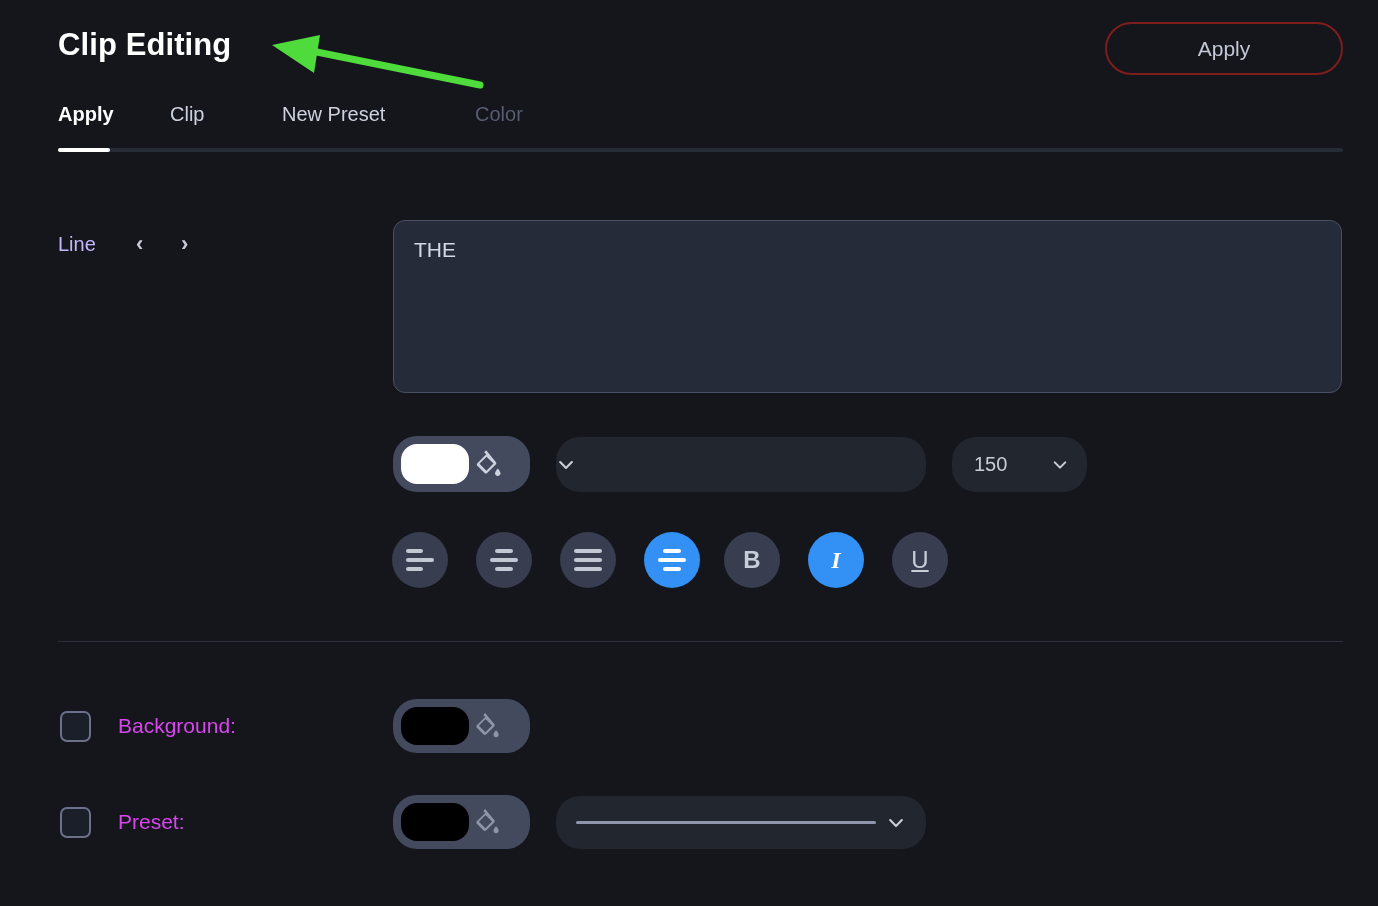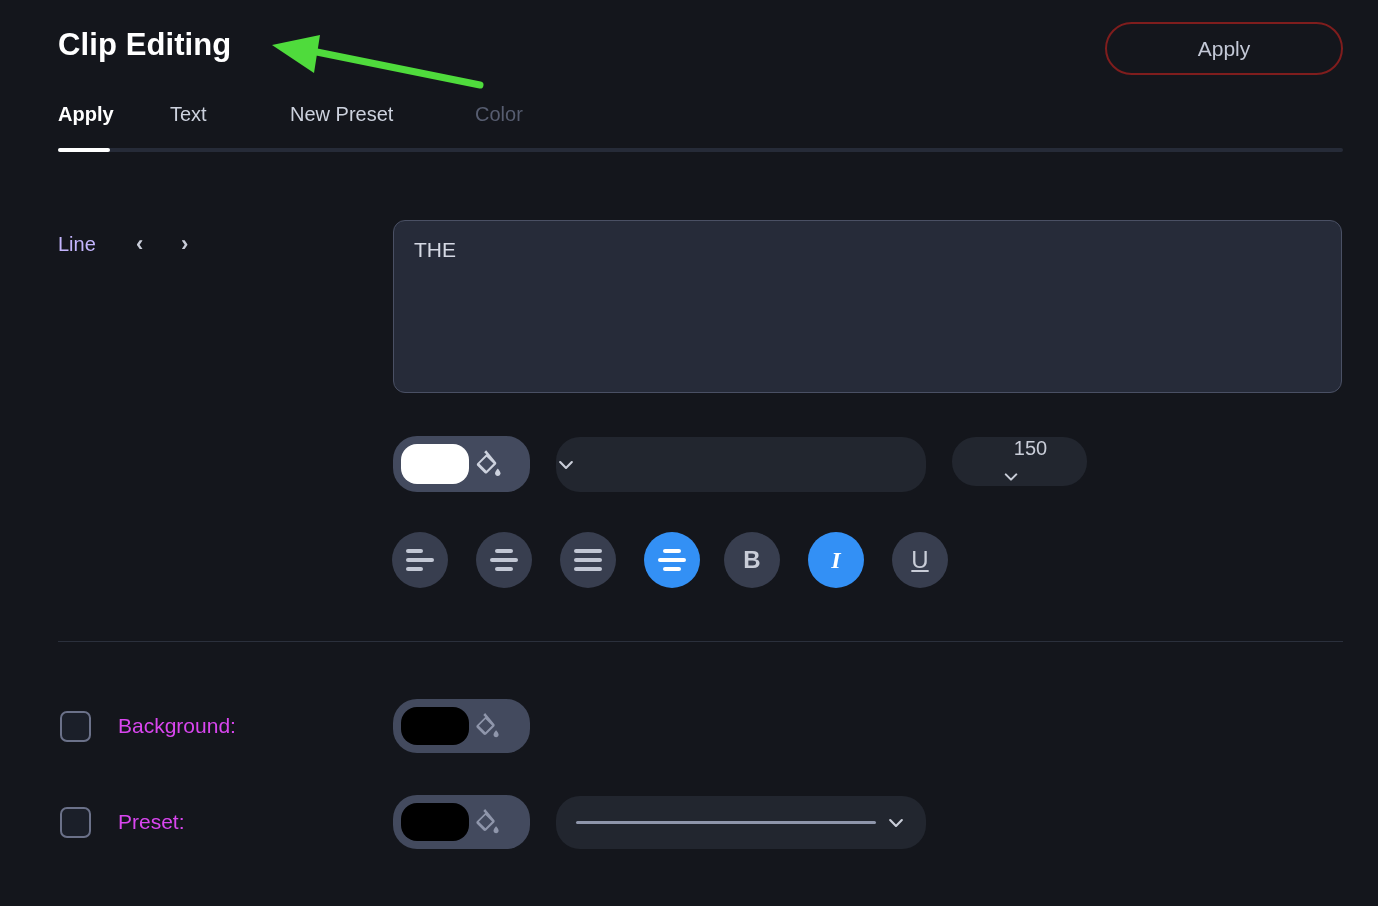--- a/index.html
+++ b/index.html
@@ -265,22 +265,22 @@
   <button class="apply-button">Apply</button>
 
   <svg class="annotation-arrow" viewBox="0 0 235 70">
     <line x1="35" y1="18" x2="218" y2="55" stroke="#4fdb3c" stroke-width="7" stroke-linecap="round"></line>
     <polygon points="10,15 58,5 52,43" fill="#4fdb3c"></polygon>
   </svg>
 </div>
 
 <div class="tabs">
   <div class="tab active" style="left:0px">Apply</div>
-  <div class="tab" style="left:112px">Text</div>
-  <div class="tab" style="left:232px">New Preset</div>
+  <div class="tab" style="left:112px">Clip</div>
+  <div class="tab" style="left:224px">New Preset</div>
   <div class="tab disabled" style="left:417px">Color</div>
   <div class="tab-underline-track"></div>
   <div class="tab-underline-active"></div>
 </div>
 
 <div class="line-label">Line</div>
 <div class="nav-arrow nav-prev">‹</div>
 <div class="nav-arrow nav-next">›</div>
 
 <textarea class="text-area" placeholder="Enter text" style="">THE</textarea>
@@ -294,21 +294,21 @@
     </g>
   </svg>
 </div>
 
 <div class="dropdown" style="left:556px; top:437px; width:370px; height:55px;">
   <svg class="chevron" width="20" height="20" viewBox="0 0 24 24">
     <path d="M5 8.5 12 15.5 19 8.5" stroke="#c9cdd8" stroke-width="2.6" fill="none" stroke-linecap="round" stroke-linejoin="round"></path>
   </svg>
 </div>
 
-<div class="dropdown" style="left:952px; top:437px; width:135px; height:49px;flex-direction:column;">
+<div class="dropdown" style="left:952px; top:437px; width:135px; height:55px;">
   <span class="dd-label" style="padding-left:22px">150</span>
   <svg class="chevron" style="margin-right:18px" width="18" height="18" viewBox="0 0 24 24">
     <path d="M5 8.5 12 15.5 19 8.5" stroke="#c9cdd8" stroke-width="2.8" fill="none" stroke-linecap="round" stroke-linejoin="round"></path>
   </svg>
 </div>
 
 <div class="style-btn" style="left:392px">
   <span class="bars al-left">
       <i></i>
       <i></i>

